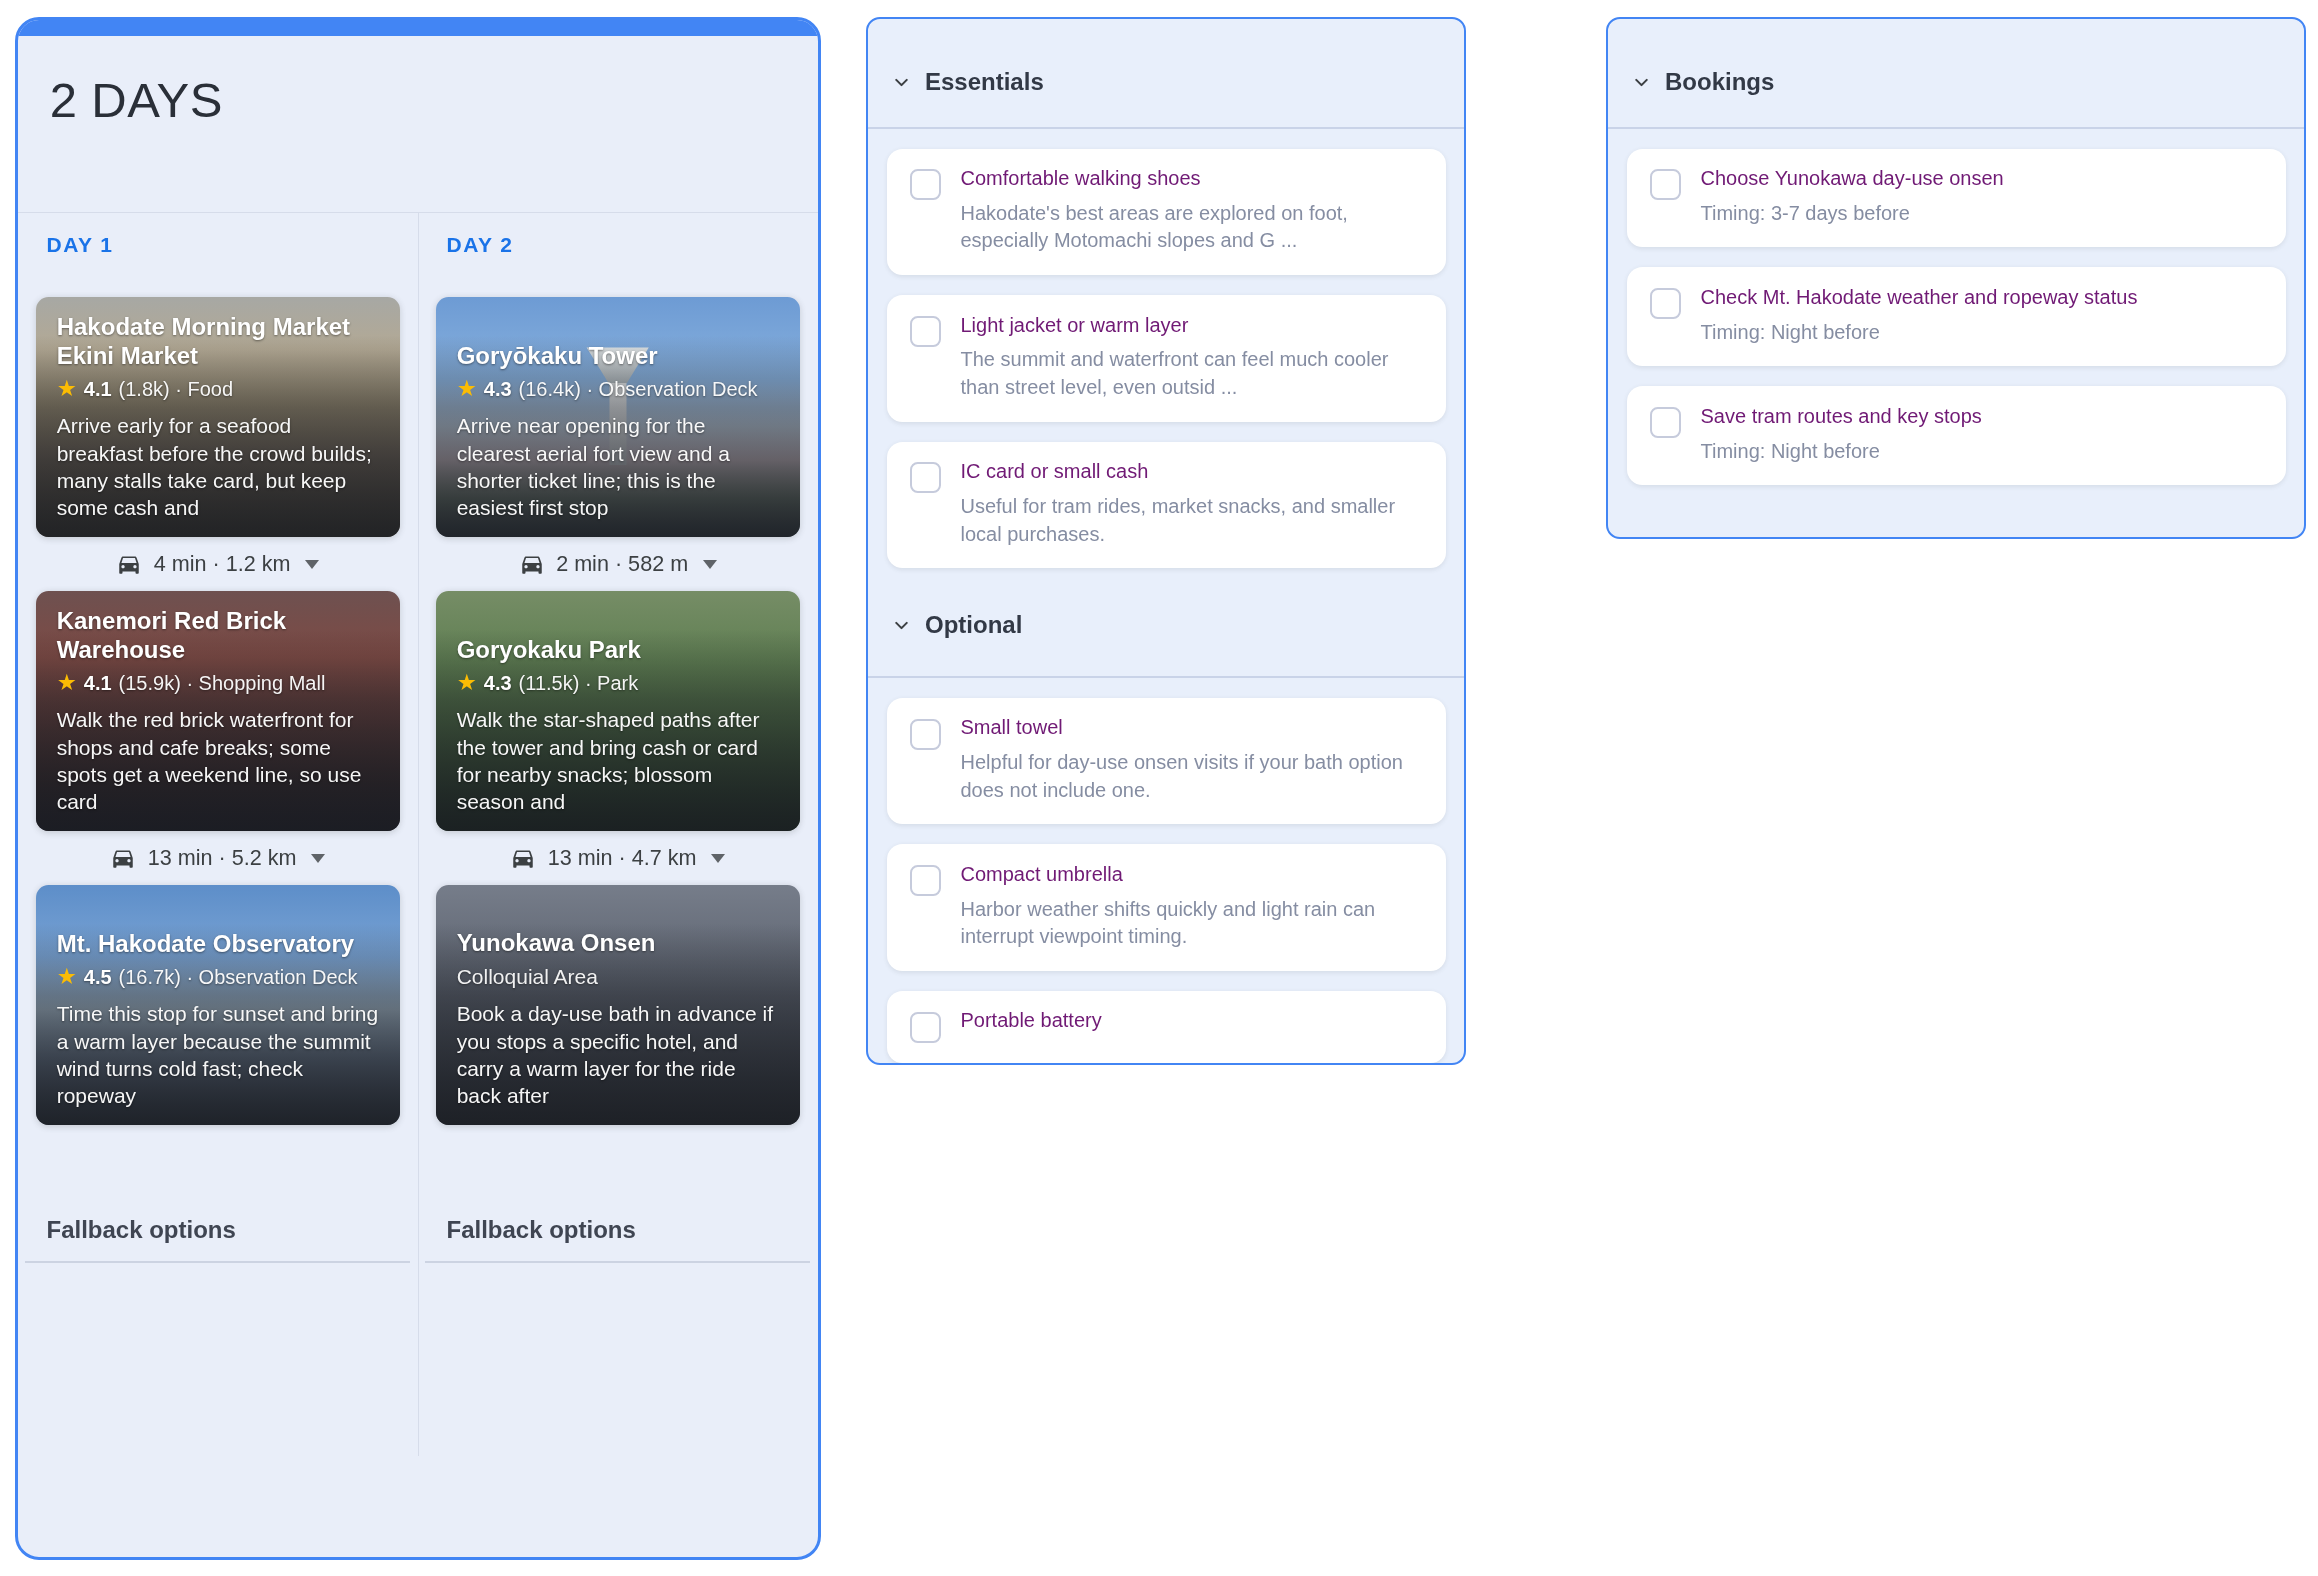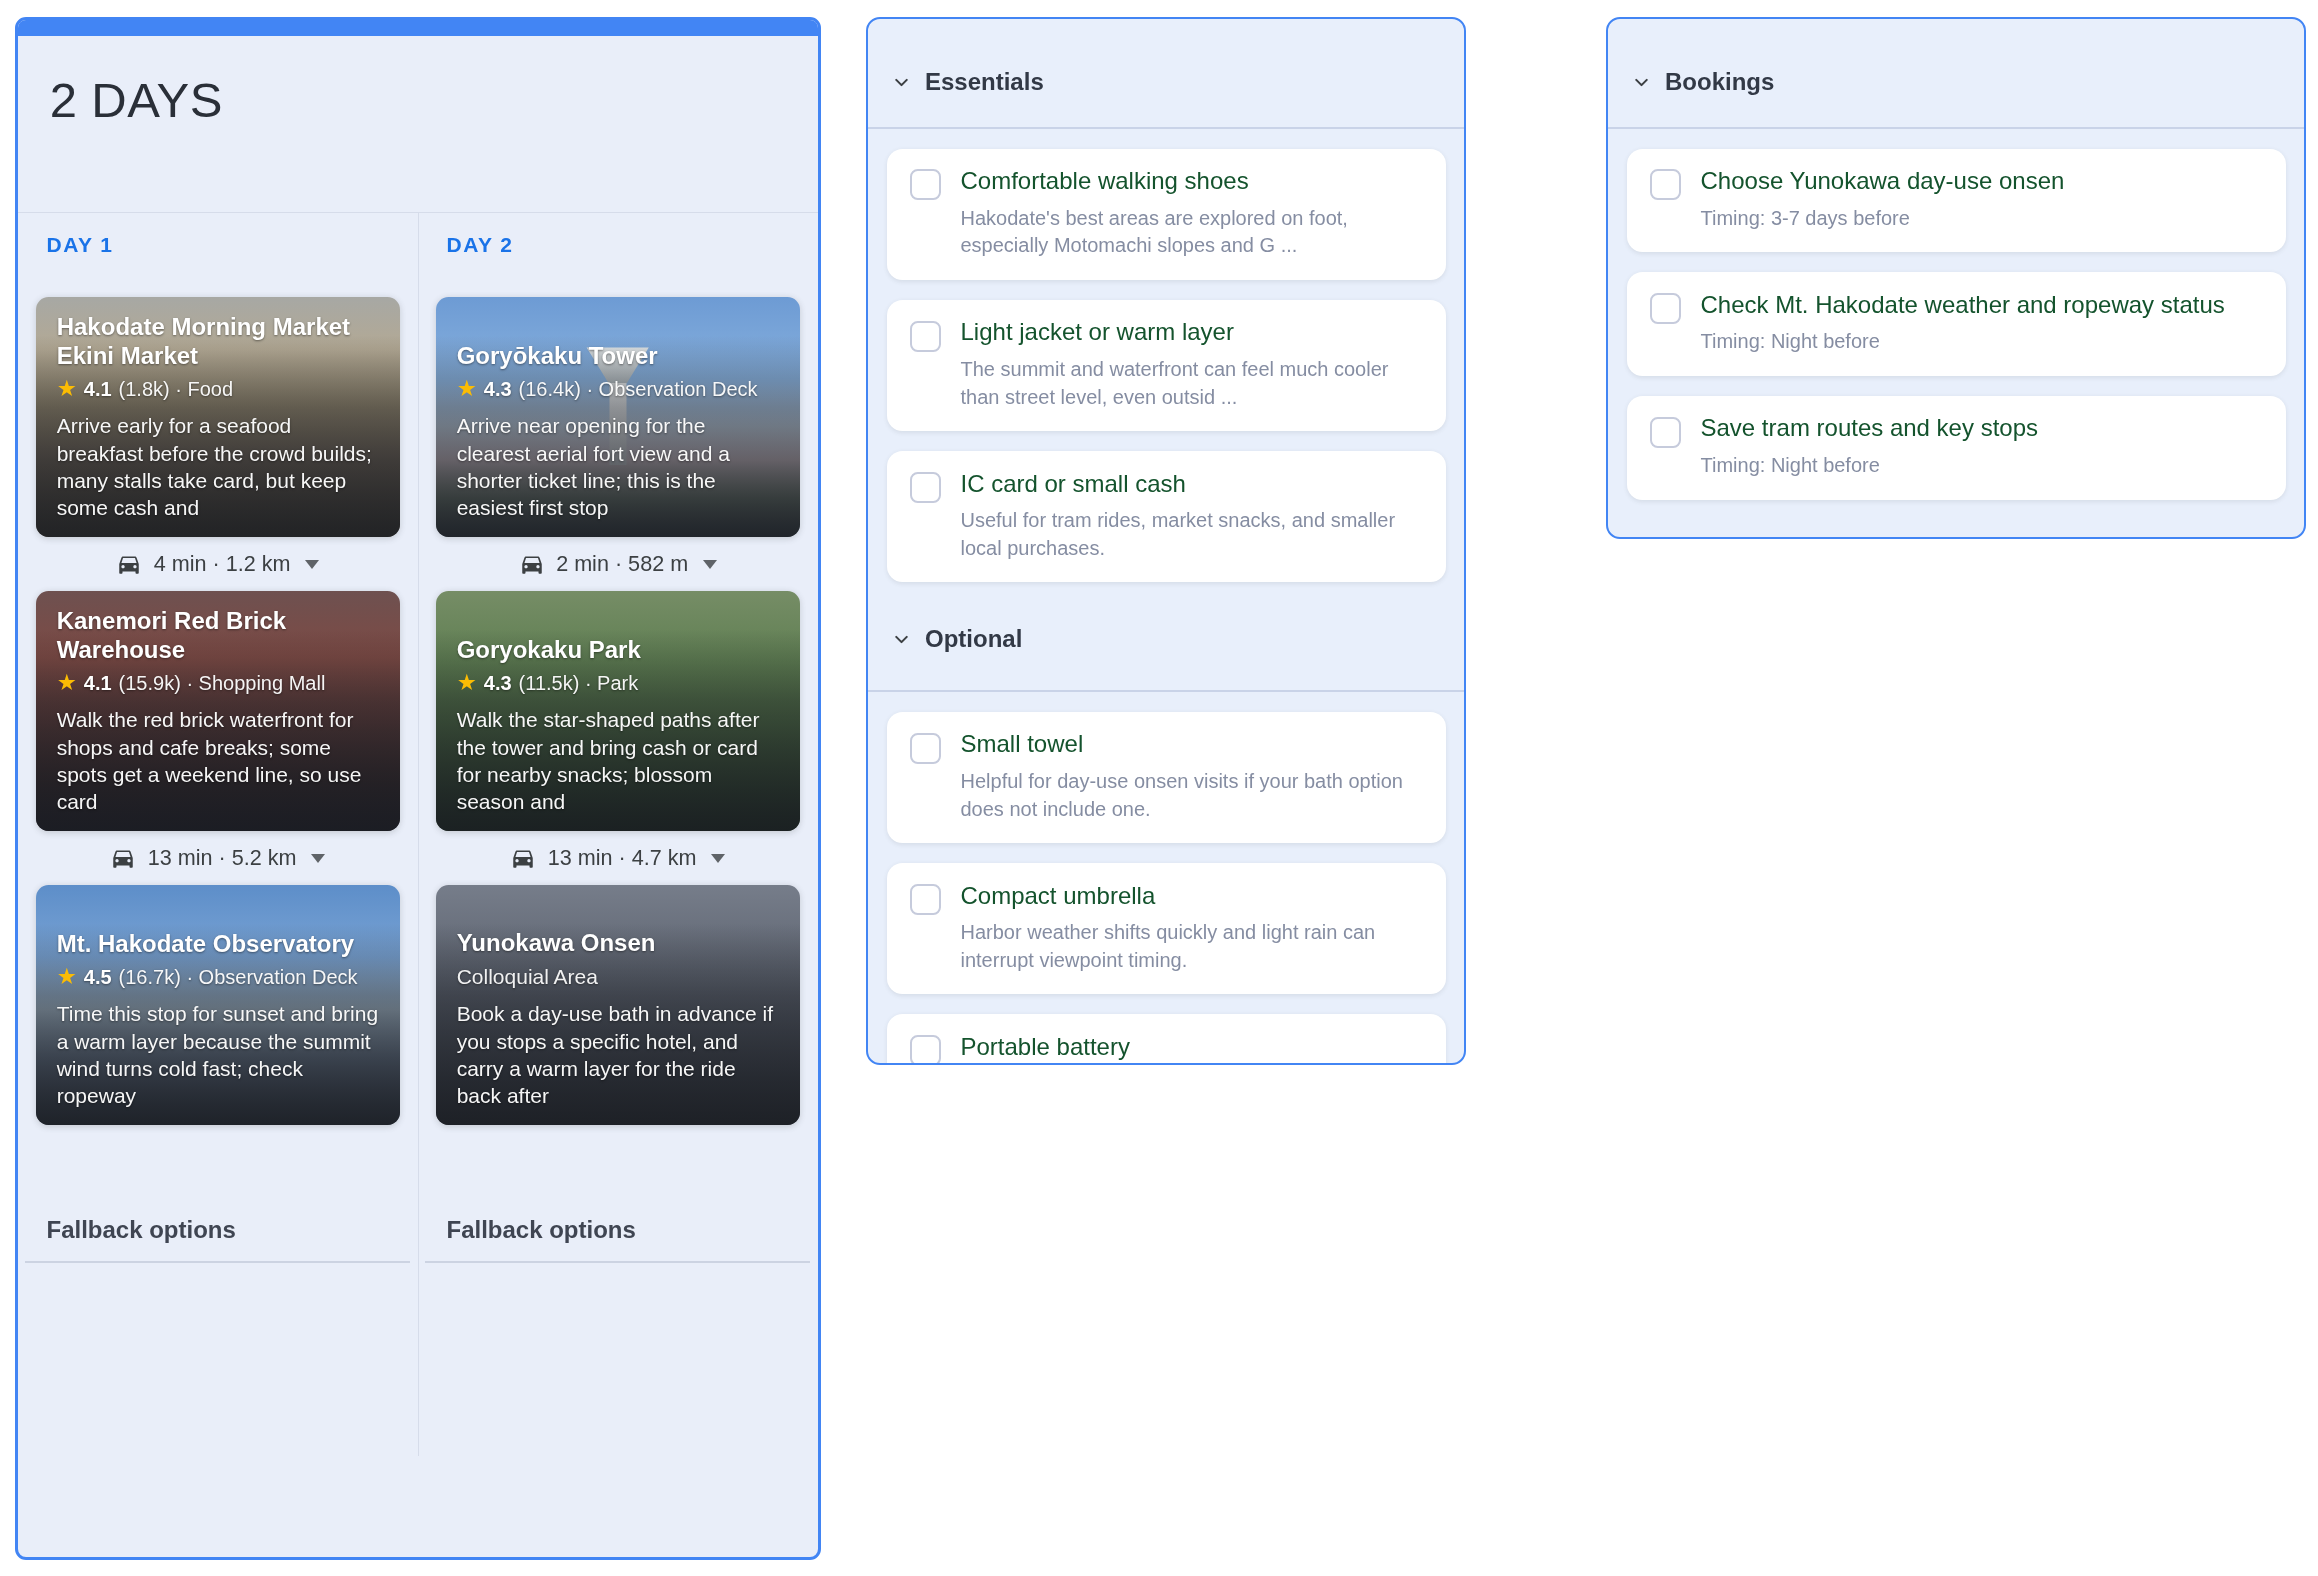--- a/index.html
+++ b/index.html
@@ -1,21 +1,21 @@
 <!DOCTYPE html>
 <html style="font-size:12.4px"><head>
 <meta charset="utf-8">
 <style>
   * { box-sizing: border-box; margin: 0; padding: 0; }
   html, body { width: 2319px; height: 1577px; overflow: hidden; background: #ffffff;
     font-family: "Liberation Sans", "DejaVu Sans", sans-serif; color: #202124; }
 
   
   .itinerary-panel { position: absolute; left: 14.7px; top: 17px; width: 806px; height: 1543px;
-    background: #e9eef9; border: 3.1px solid #4285f4; border-radius: 11px; overflow: hidden; }
+    background: #e9eef9; border: 3.1px solid #4285f4; border-radius: 24px; overflow: hidden; }
   .itin-topbar { height: 15.5px; background: #4285f4; }
   .title-area { height: 176px; padding: 36px 0 0 32px; }
   .trip-title { font-size: 49px; font-weight: 400; color: #2a2f38; letter-spacing: 0.4px; }
   .panel-hr { height: 1.5px; background: #d6dcea; }
   .columns { position: relative; display: flex; height: 1341px; }
   .col-divider { position: absolute; left: 50%; top: 0; bottom: 98px; width: 1.5px; background: #d6dcea; }
   .day-col { flex: 1; padding: 0 18px; display: flex; flex-direction: column; }
   .day-label { margin: 20px 10.8px 0; font-size: 21px; font-weight: 700; color: #1a73e8; letter-spacing: 1.5px; }
   .cards-stack { margin-top: 40px; display: flex; flex-direction: column; }
 
@@ -64,21 +64,21 @@
   .panel-header.sub { padding-top: 23px; padding-bottom: 37px; }
   .panel-header-title { font-size: 24px; font-weight: 700; color: #323946; }
   .chevron-icon { width: 21px; height: 21px; flex: none; }
   .section-sep { height: 1.5px; background: #c9d3e8; }
   .items-stack { padding: 20px 18.5px 20px 18.5px; display: flex; flex-direction: column; gap: 20px; }
   .check-card { background: #ffffff; border-radius: 15.5px; padding: 18.5px 23px 20px 23px;
     box-shadow: 0 1.5px 4.6px rgba(60,64,67,.10); display: flex; gap: 20px; align-items: flex-start; cursor: pointer; }
   .checkbox { width: 31px; height: 31px; flex: none; margin-top: 2.3px; background: #fff;
     border: 2.3px solid #c6cbdc; border-radius: 7.7px; cursor: pointer; }
   .check-body { flex: 1; }
-  .item-title { font-size: 24px; font-weight: 400; color: #14532d; line-height: 1.18; }
+  .item-title { font-size: 20px; font-weight: 400; color: #701a75; line-height: 1.18; }
   .item-desc { margin-top: 9.3px; font-size: 20px; color: #858da2; line-height: 1.38; }
 </style>
 </head>
 <body>
 
 <svg width="0" height="0" style="position:absolute">
   <defs>
     <g id="car-glyph">
       <path d="M18.92 6.01C18.72 5.42 18.16 5 17.5 5h-11c-.66 0-1.21.42-1.42 1.01L3 12v8c0 .55.45 1 1 1h1c.55 0 1-.45 1-1v-1h12v1c0 .55.45 1 1 1h1c.55 0 1-.45 1-1v-8l-2.08-5.99zM6.5 16c-.83 0-1.5-.67-1.5-1.5S5.67 13 6.5 13s1.5.67 1.5 1.5S7.33 16 6.5 16zm11 0c-.83 0-1.5-.67-1.5-1.5s.67-1.5 1.5-1.5 1.5.67 1.5 1.5-.67 1.5-1.5 1.5zM5 11l1.5-4.5h11L19 11H5z"></path>
     </g>

